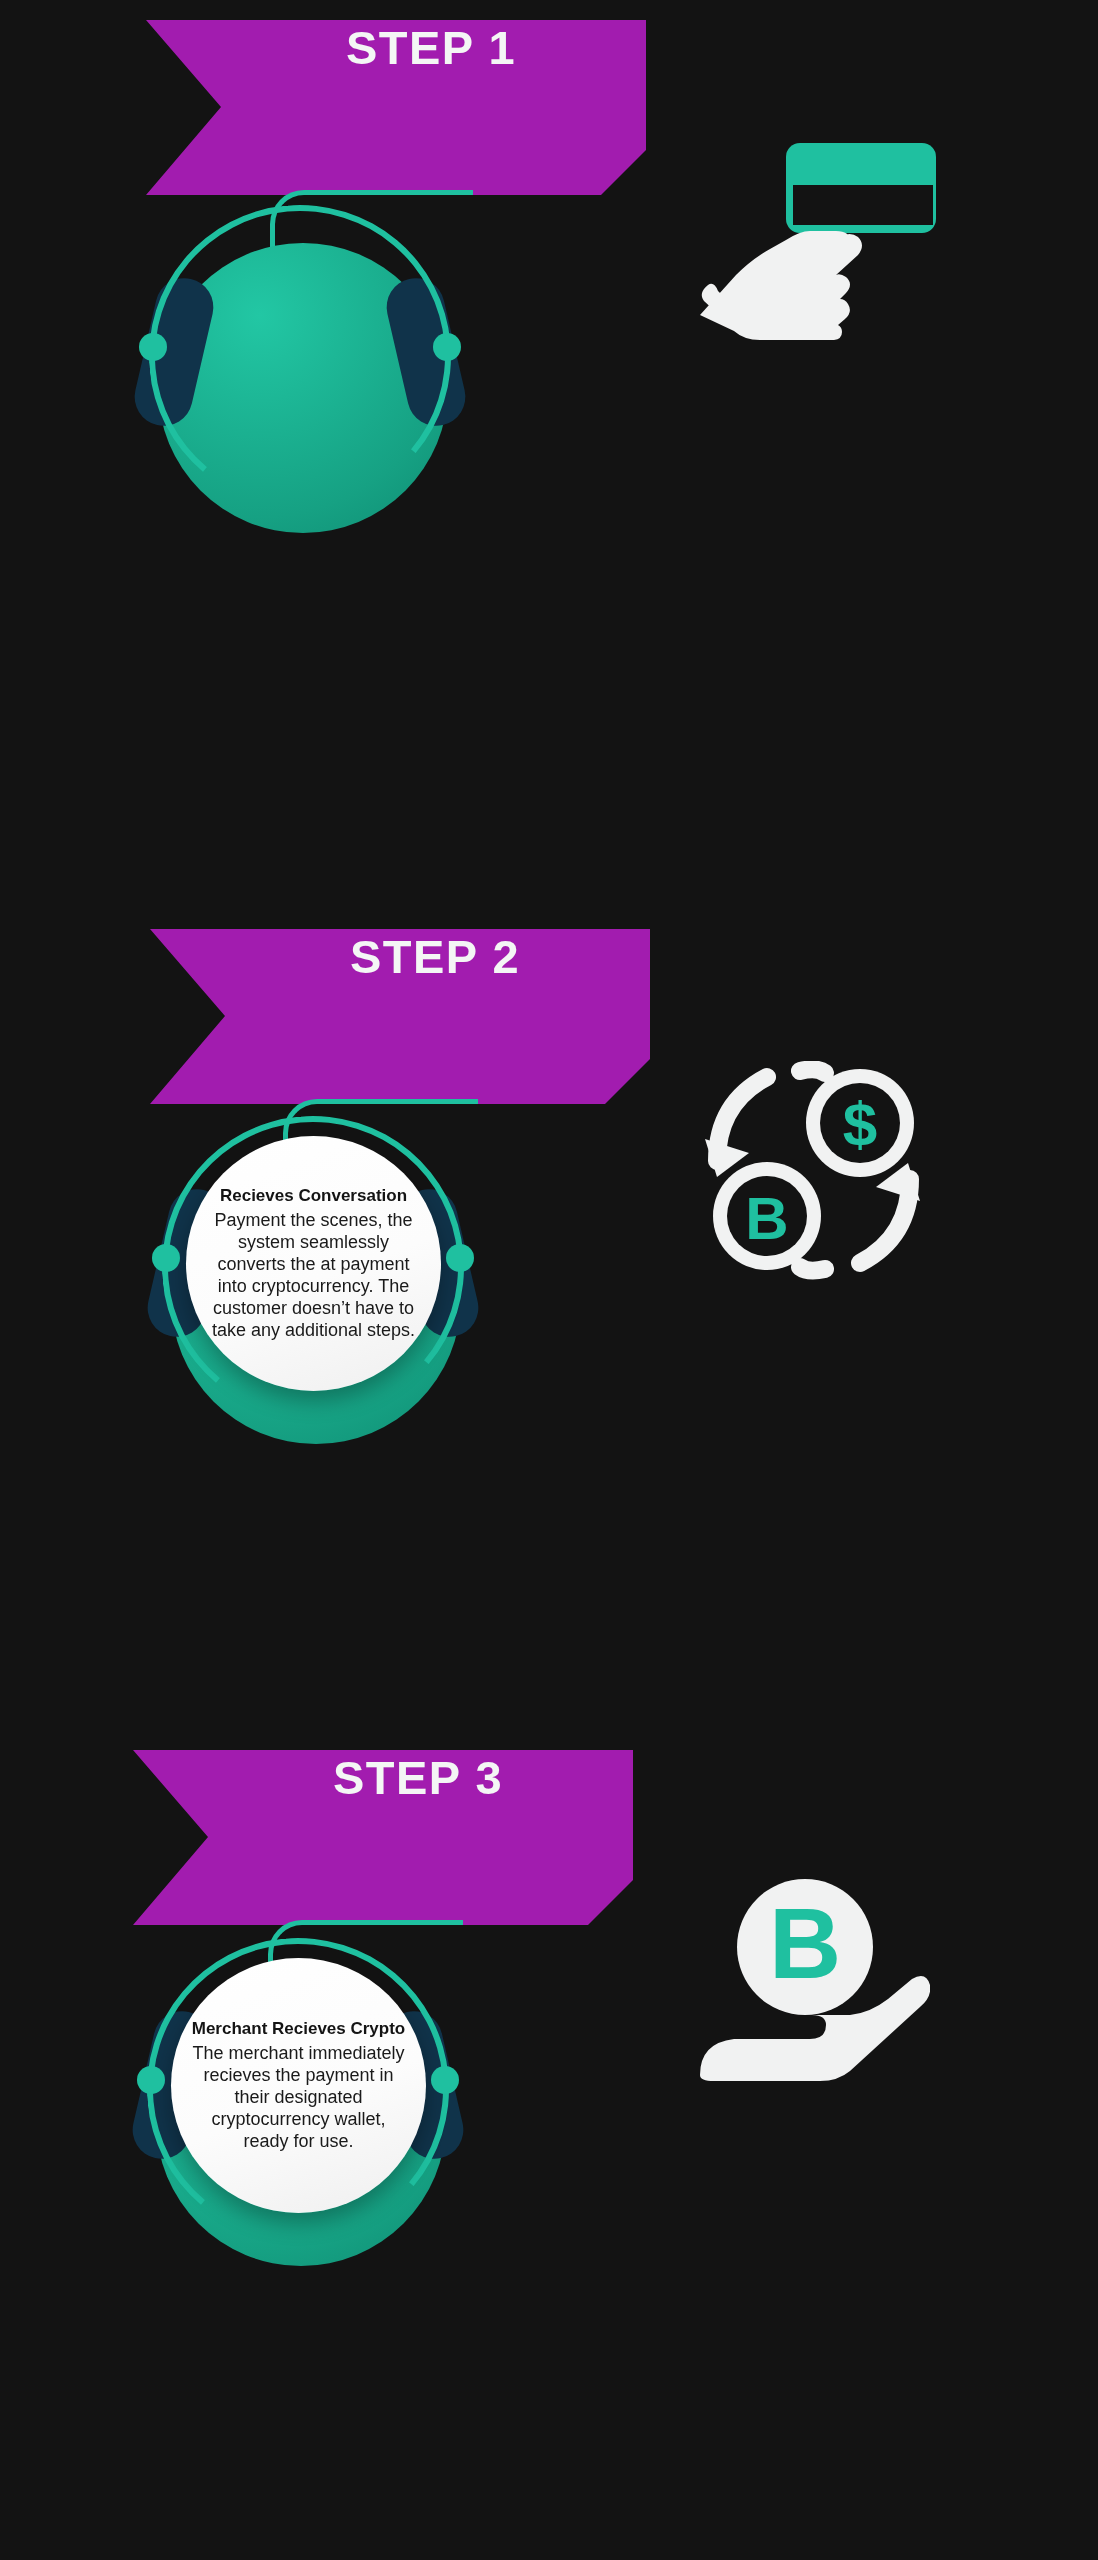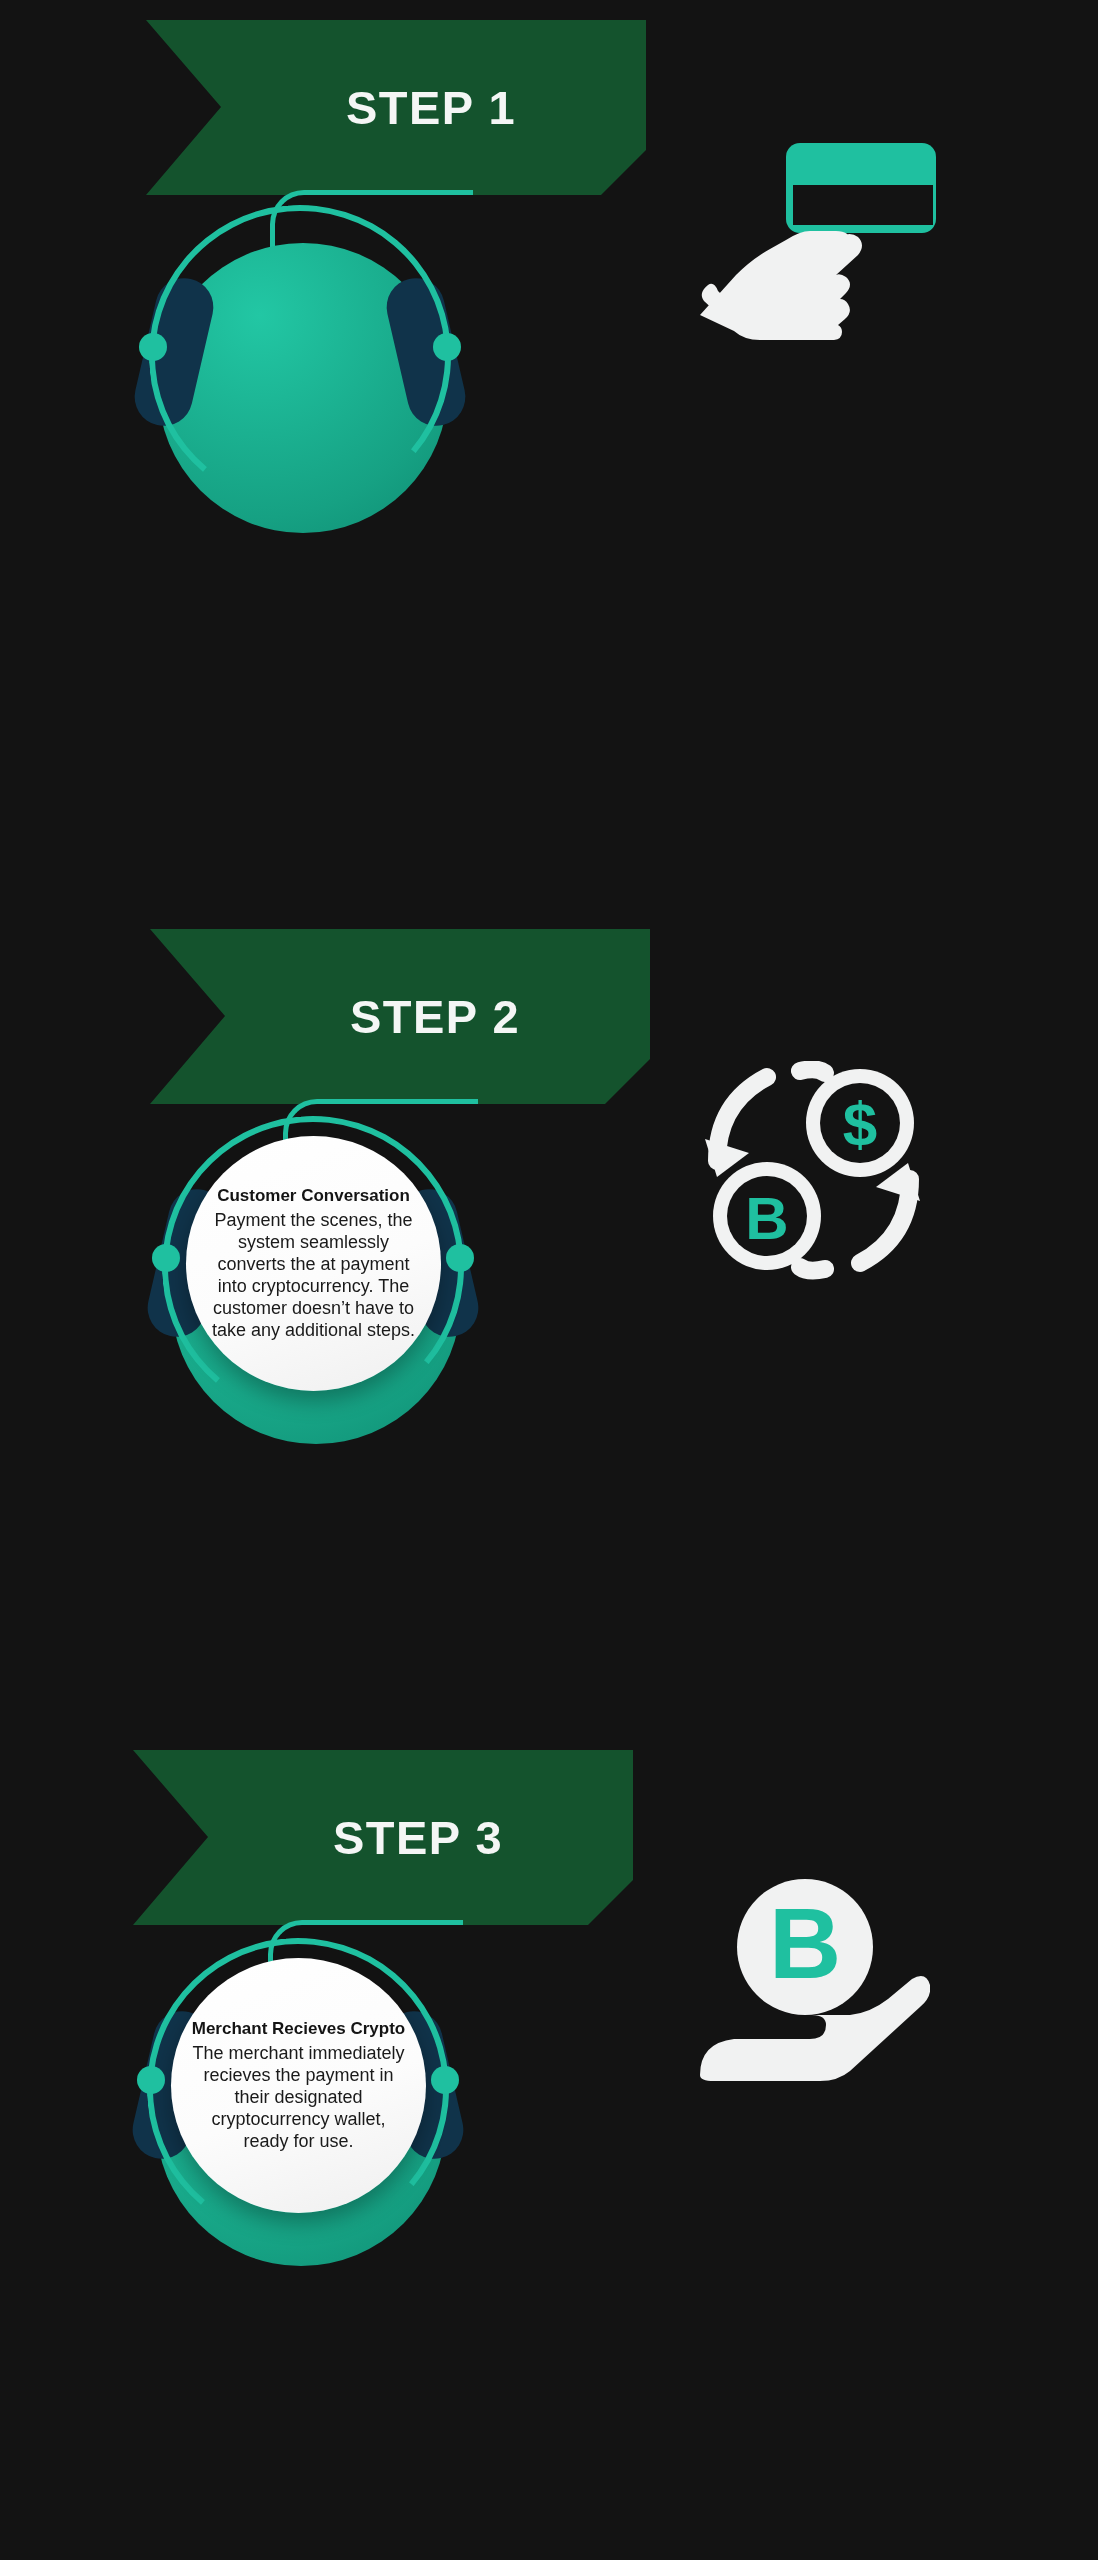--- a/index.html
+++ b/index.html
@@ -11,24 +11,24 @@
   }
   .page{ position:relative; width:1098px; height:2560px; background:#131313; }
 
   
   .step{ position:absolute; left:0; width:1098px; }
 
   
   .banner{
     position:absolute;
     width:500px; height:175px;
-    background:#14532d;
+    background:#a21caf;
     -webkit-clip-path: polygon(0 0, 500px 0, 500px 130px, 455px 175px, 0 175px, 75px 87px);
     clip-path: polygon(0 0, 500px 0, 500px 130px, 455px 175px, 0 175px, 75px 87px);
-    display:flex; align-items:center; justify-content:center;
+    display:flex; justify-content:center;
   }
   .banner-label{
     color:#F4F6F5;
     font-size:47px;
     font-weight:bold;
     letter-spacing:1.5px;
     padding-left:70px;
     white-space:nowrap;
   }
 
@@ -144,21 +144,21 @@
     <div class="connector" style="left:283px; top:198px; width:195px; height:70px;"></div>
 
     <div class="badge" style="left:148px; top:215px;">
       <div class="badge-greendisc"></div>
       <div class="badge-crescent left"></div>
       <div class="badge-crescent right"></div>
       <div class="badge-arc"></div>
       <div class="arc-dot left"></div>
       <div class="arc-dot right"></div>
       <div class="badge-white">
-        <div class="badge-title">Customer Conversation</div>
+        <div class="badge-title">Recieves Conversation</div>
         <div class="badge-body">Payment the scenes, the system seamlessly converts the at payment into cryptocurrency. The customer doesn’t have to take any additional steps.</div>
       </div>
     </div>
 
     <div class="icon-wrap" style="left:705px; top:160px;">
       <svg width="215" height="220" viewBox="0 0 215 220">
         <g fill="#F1F2F2">
           <circle cx="155" cy="62" r="54"></circle>
           <circle cx="62" cy="155" r="54"></circle>
         </g>

